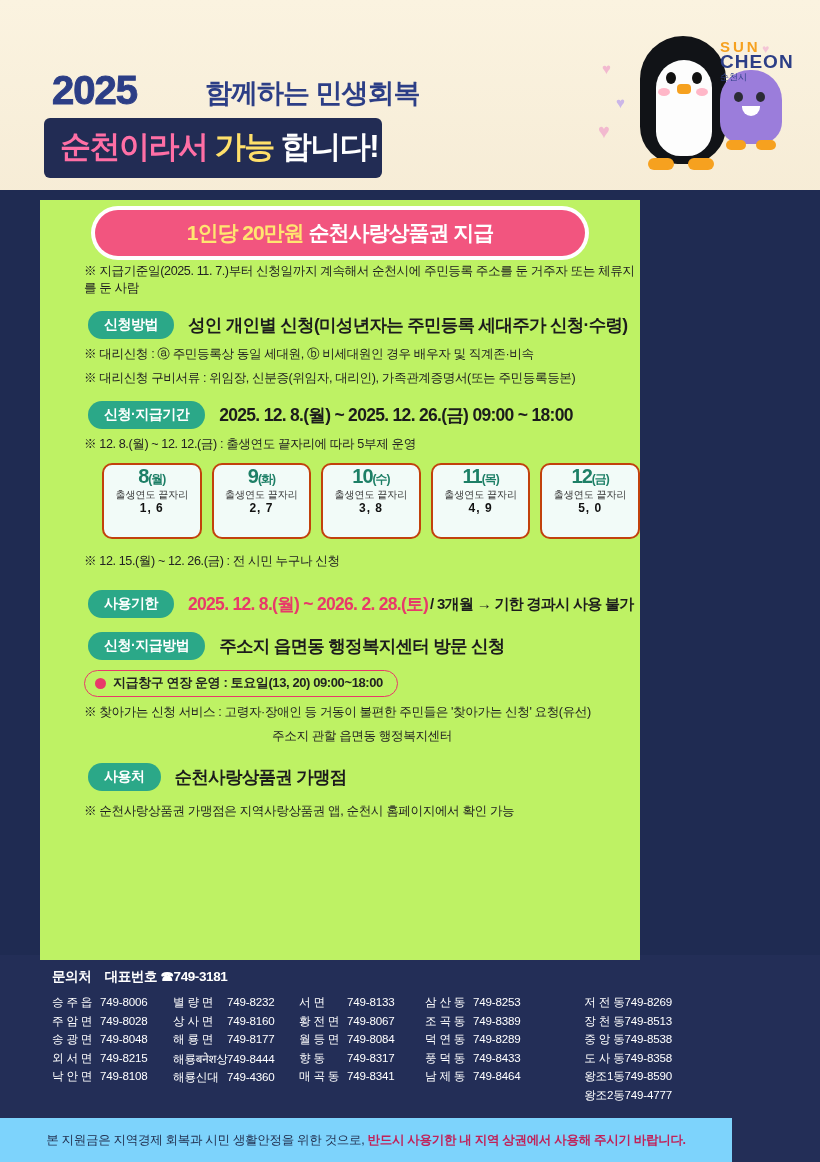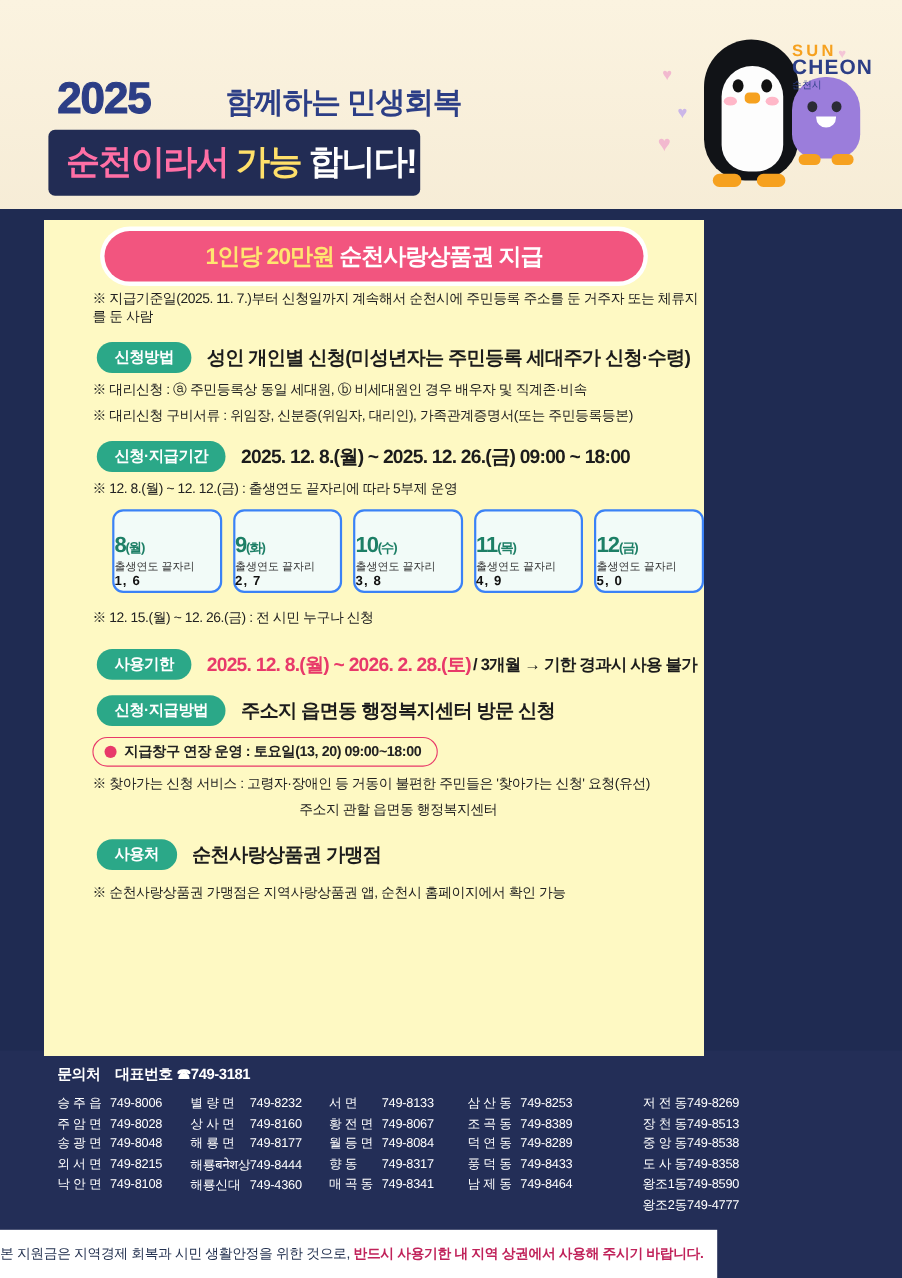--- a/index.html
+++ b/index.html
@@ -22,23 +22,23 @@
   }
   .bg-bottom {
     position:absolute; left:0; top:860px; width:820px; height:302px;
     background: #1f2b52;
   }
   .footer-band {
     position:absolute; left:0; top:955px; width:820px; height:207px;
     background:#232e57;
   }
   .footer-note {
-    position:absolute; left:0; bottom:0; width:652px; height:44px;
-    background:#ffffff;
-    display:flex; align-items:center; justify-content:flex-start;
+    position:absolute; left:0; bottom:0; width:732px; height:44px;
+    background:#7dd3fc;
+    display:flex; align-items:center; justify-content:center;
   }
   .footer-note .txt { font-size:12.5px; color:#22304f; letter-spacing:-0.3px;}
   .footer-note .txt b { color:#c0225a; }
 
   
   .header { position:absolute; left:0; top:0; width:820px; height:196px; }
   .hdr-year {
     position:absolute; left:52px; top:68px;
     font-size:40px; font-weight:bold; color:#2c3e86;
     letter-spacing:-1px;
@@ -92,21 +92,21 @@
     position:absolute; right:8px; top:4px; width:92px; height:50px;
     margin-top:34px;
   }
   .logo .l-sun { font-size:15px; font-weight:bold; color:#f6a11f; letter-spacing:3px;}
   .logo .l-cheon { font-size:19px; font-weight:bold; color:#2c3e86; letter-spacing:1px; margin-top:-4px;}
   .logo .l-kr { font-size:9px; color:#2c3e86; margin-top:-2px;}
 
   
   .card {
     position:absolute; left:40px; top:200px; width:600px; height:760px;
-    background:#fef9c3;
+    background:#bef264;
   }
   .pill-title {
     margin:0 auto; margin-top:10px;
     width:490px; height:46px;
     background:#f2557f; border-radius:25px;
     display:flex; align-items:center; justify-content:center;
     box-shadow:0 0 0 4px #fff;
   }
   .pill-title span { color:#fff; font-size:21px; font-weight:bold; letter-spacing:-1px; }
   .pill-title .yel { color:#ffe570; }
@@ -121,22 +121,22 @@
     margin-left:14px; font-size:17.5px; font-weight:bold; color:#1c1c1c; letter-spacing:-0.7px;
   }
   .note {
     padding-left:44px; font-size:12.6px; color:#222; letter-spacing:-0.4px; margin-top:7px;
   }
   .note.ind { padding-left:62px; }
 
   
   .five-wrap { display:flex; gap:10px; padding-left:62px; margin-top:10px; }
   .five-box {
-    width:106px; height:76px; border:2px solid #3b82f6; border-radius:10px;
-    background:#f2fbf8; text-align:left; padding-top:20px;
+    width:106px; height:76px; border:2px solid #c2410c; border-radius:10px;
+    background:#f2fbf8; text-align:center; padding-top:0;
   }
   .five-box .d { font-size:20px; font-weight:bold; color:#1d7f66; letter-spacing:-1px;}
   .five-box .d .w { font-size:12px; color:#1d7f66; font-weight:bold;}
   .five-box .lbl { font-size:10px; color:#333; margin-top:0px;}
   .five-box .digits { font-size:12px; font-weight:bold; color:#111; letter-spacing:1px; margin-top:-1px;}
 
   .rtxt.red { color:#e8396a; }
   .ext-pill {
     margin-left:44px; margin-top:10px; display:inline-flex; align-items:center;
     border:1.5px solid #e8396a; border-radius:18px; padding:3px 14px 4px 10px;

